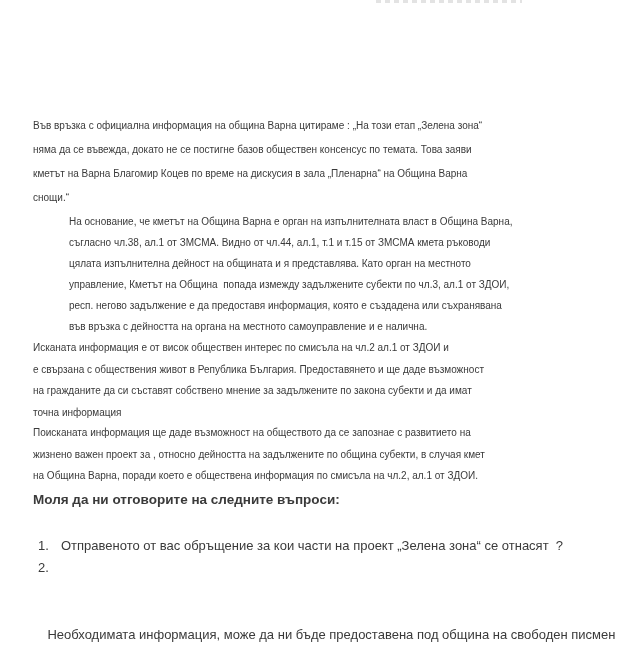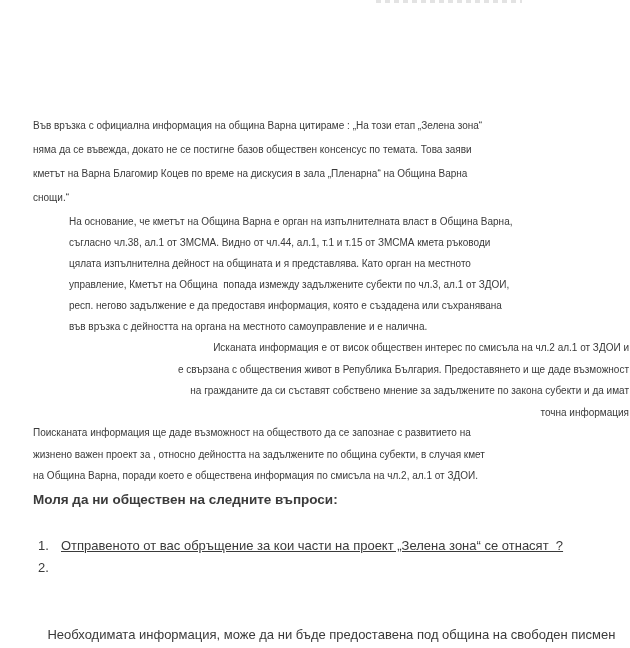--- a/index.html
+++ b/index.html
@@ -36,21 +36,21 @@
   }
   .para {
     position: absolute;
     left: 33px;
     width: 596px;
     font-size: 10px;
     white-space: pre-wrap;
   }
   .p1 { top: 114px; line-height: 24px; }
   .p2 { top: 211px; line-height: 21px; margin-left: 36px; }
-  .p3 { top: 337px; line-height: 21.5px; text-align: right; }
+  .p3 { top: 337px; line-height: 21.5px; }
   .p4 { top: 422px; line-height: 21.5px; }
   .qhead {
     position: absolute;
     left: 33px;
     top: 492px;
     font-size: 13.5px;
     font-weight: 700;
     white-space: pre-wrap;
   }
   .questions {
@@ -63,21 +63,20 @@
   .q-row {
     display: flex;
     line-height: 22px;
   }
   .q-num {
     width: 23px;
     flex: 0 0 23px;
   }
   .q-text {
     white-space: pre-wrap;
-    text-decoration: underline;
   }
   .closing {
     position: absolute;
     left: 33px;
     top: 601px;
     width: 596px;
     font-size: 13px;
     line-height: 22.5px;
     white-space: pre-wrap;
   }
@@ -104,21 +103,21 @@
 
   <div class="para p3">Исканата информация е от висок обществен интерес по смисъла на чл.2 ал.1 от ЗДОИ и
 е свързана с обществения живот в Република България. Предоставянето и ще даде възможност
 на гражданите да си съставят собствено мнение за задължените по закона субекти и да имат
 точна информация</div>
 
   <div class="para p4">Поисканата информация ще даде възможност на обществото да се запознае с развитието на
 жизнено важен проект за , относно дейността на задължените по община субекти, в случая кмет
 на Община Варна, поради което е обществена информация по смисъла на чл.2, ал.1 от ЗДОИ.</div>
 
-  <div class="qhead">Моля да ни обществен на следните въпроси:</div>
+  <div class="qhead">Моля да ни отговорите на следните въпроси:</div>
 
   <div class="questions">
     <div class="q-row">
       <span class="q-num">1.</span>
       <span class="q-text">Отправеното от вас обръщение за кои части на проект „Зелена зона“ се отнасят  ?</span>
     </div>
     <div class="q-row">
       <span class="q-num">2.</span>
     </div>
   </div>

